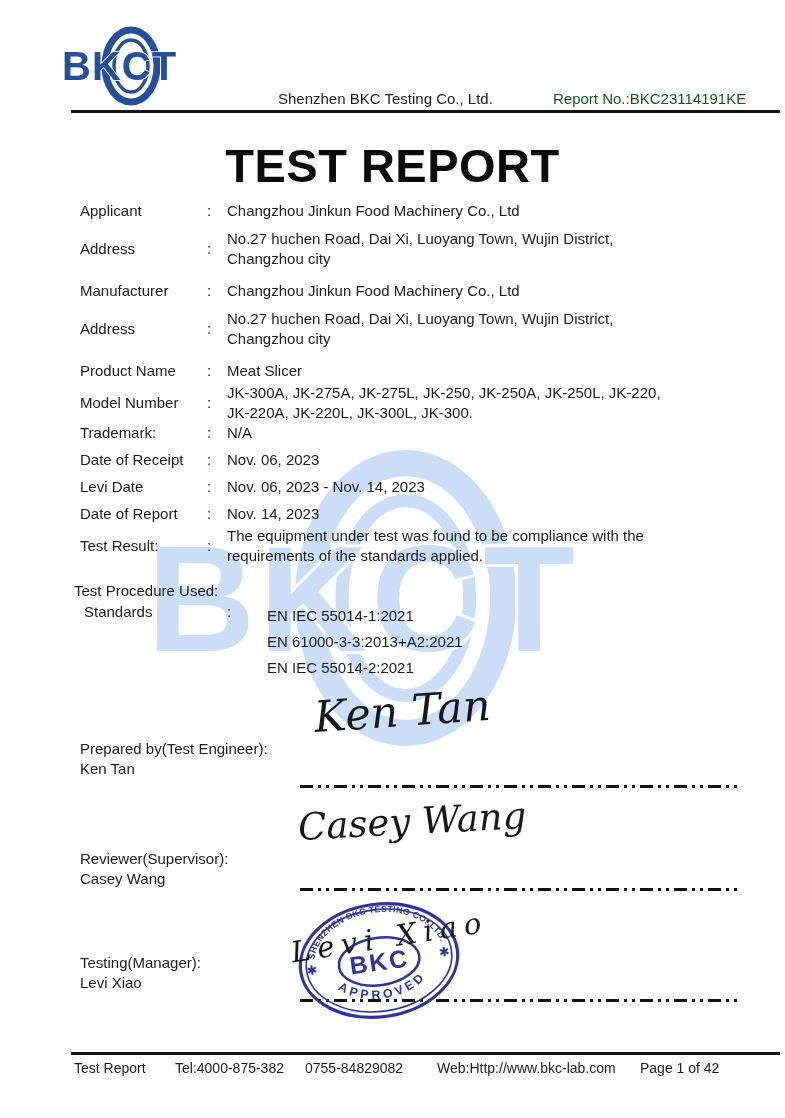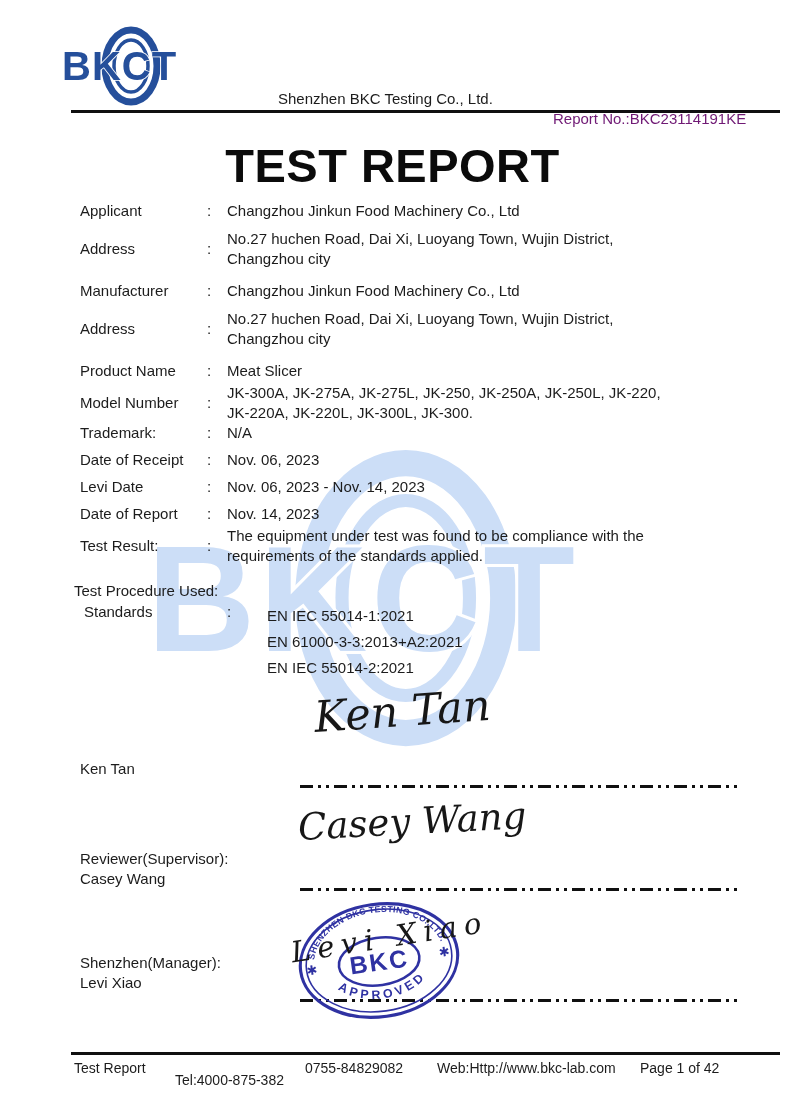--- a/index.html
+++ b/index.html
@@ -9,21 +9,21 @@
     font-family:"Liberation Sans",sans-serif;color:#1c1c1c;
   }
   svg text{font-family:"Liberation Sans",sans-serif;}
 
   
   .watermark{position:absolute;left:128px;top:448px;width:548px;height:300px;pointer-events:none;}
 
   
   .logo{position:absolute;left:57px;top:26px;width:146px;height:80px;}
   .hdr-company{position:absolute;left:278px;top:90px;font-size:15px;color:#1c1c1c;}
-  .hdr-report-no{position:absolute;left:553px;top:90px;font-size:15px;color:#701a75;margin-top:20px;}
+  .hdr-report-no{position:absolute;left:553px;top:90px;font-size:15px;color:#14532d;}
   .hdr-rule{position:absolute;left:71px;top:110px;width:709px;height:3px;background:#101010;}
 
   
   .title{position:absolute;left:0;top:138px;width:100%;text-align:center;
     font-size:47px;font-weight:bold;color:#0b0b0b;letter-spacing:0.5px;}
 
   
   .fields{position:absolute;left:80px;top:201px;width:662px;}
   .row{display:grid;grid-template-columns:127px 20px 1fr;align-items:center;
     font-size:15px;line-height:20px;}
@@ -49,21 +49,21 @@
   .dashline{position:absolute;left:300px;width:442px;height:3px;
     background:repeating-linear-gradient(90deg,#101010 0 13px,transparent 13px 18px,
       #101010 18px 21px,transparent 21px 26px,#101010 26px 29px,transparent 29px 34px);}
   .line1{top:785px;} .line2{top:888px;} .line3{top:999px;}
 
   .stamp{position:absolute;left:295px;top:899px;width:168px;height:123px;z-index:2;}
 
   
   .footer-rule{position:absolute;left:71px;top:1052px;width:709px;height:3px;background:#101010;}
   .ft{position:absolute;top:1060px;font-size:14px;color:#1c1c1c;}
-  .ft0{left:74px;} .ft1{left:175px;margin-top:12px;} .ft2{left:305px;} .ft3{left:437px;} .ft4{left:640px;}
+  .ft0{left:74px;} .ft1{left:175px;} .ft2{left:305px;} .ft3{left:437px;} .ft4{left:640px;}
 </style>
 </head>
 <body>
 
 <div class="page">
 
   <svg class="watermark" viewBox="0 0 146 80" preserveAspectRatio="xMidYMid meet">
     <g style="color:var(--watermark-blue)">
       <ellipse cx="74" cy="40" rx="26" ry="36" fill="none" stroke="currentColor" stroke-width="7"></ellipse>
       <ellipse cx="74" cy="40" rx="17" ry="26" fill="none" stroke="currentColor" stroke-width="3.5"></ellipse>
@@ -147,29 +147,30 @@
     <span>Standards</span>
     <span>:</span>
     <span>
       <div class="std-line">EN IEC 55014-1:2021</div>
       <div class="std-line">EN 61000-3-3:2013+A2:2021</div>
       <div class="std-line">EN IEC 55014-2:2021</div>
     </span>
   </div>
 
   <div class="sig-script sig1">Ken Tan</div>
+  <div class="role role1">Prepared by(Test Engineer):</div>
   <div class="role name1">Ken Tan</div>
   <div class="dashline line1"></div>
 
   <div class="sig-script sig2">Casey Wang</div>
   <div class="role role2">Reviewer(Supervisor):</div>
   <div class="role name2">Casey Wang</div>
   <div class="dashline line2"></div>
 
-  <div class="role role3">Shenzhen(Manager):</div>
+  <div class="role role3">Testing(Manager):</div>
   <div class="role name3">Levi Xiao</div>
   <div class="dashline line3"></div>
 
   <svg class="stamp" viewBox="0 0 170 124">
     <g style="color:var(--stamp-blue)" transform="rotate(-8 85 62)">
       <ellipse cx="85" cy="62" rx="80" ry="57" fill="none" stroke="currentColor" stroke-width="3.2"></ellipse>
       <ellipse cx="85" cy="62" rx="74" ry="51.5" fill="none" stroke="currentColor" stroke-width="1.6"></ellipse>
       <ellipse cx="85" cy="63" rx="41" ry="24" fill="none" stroke="currentColor" stroke-width="2.6"></ellipse>
       <path id="stampTop" d="M 21,73 A 66,48 0 1 1 149,73" fill="none" stroke="none"></path>
       <path id="stampBottom" d="M 29,68 A 57,40 0 0 0 141,68" fill="none" stroke="none"></path>

